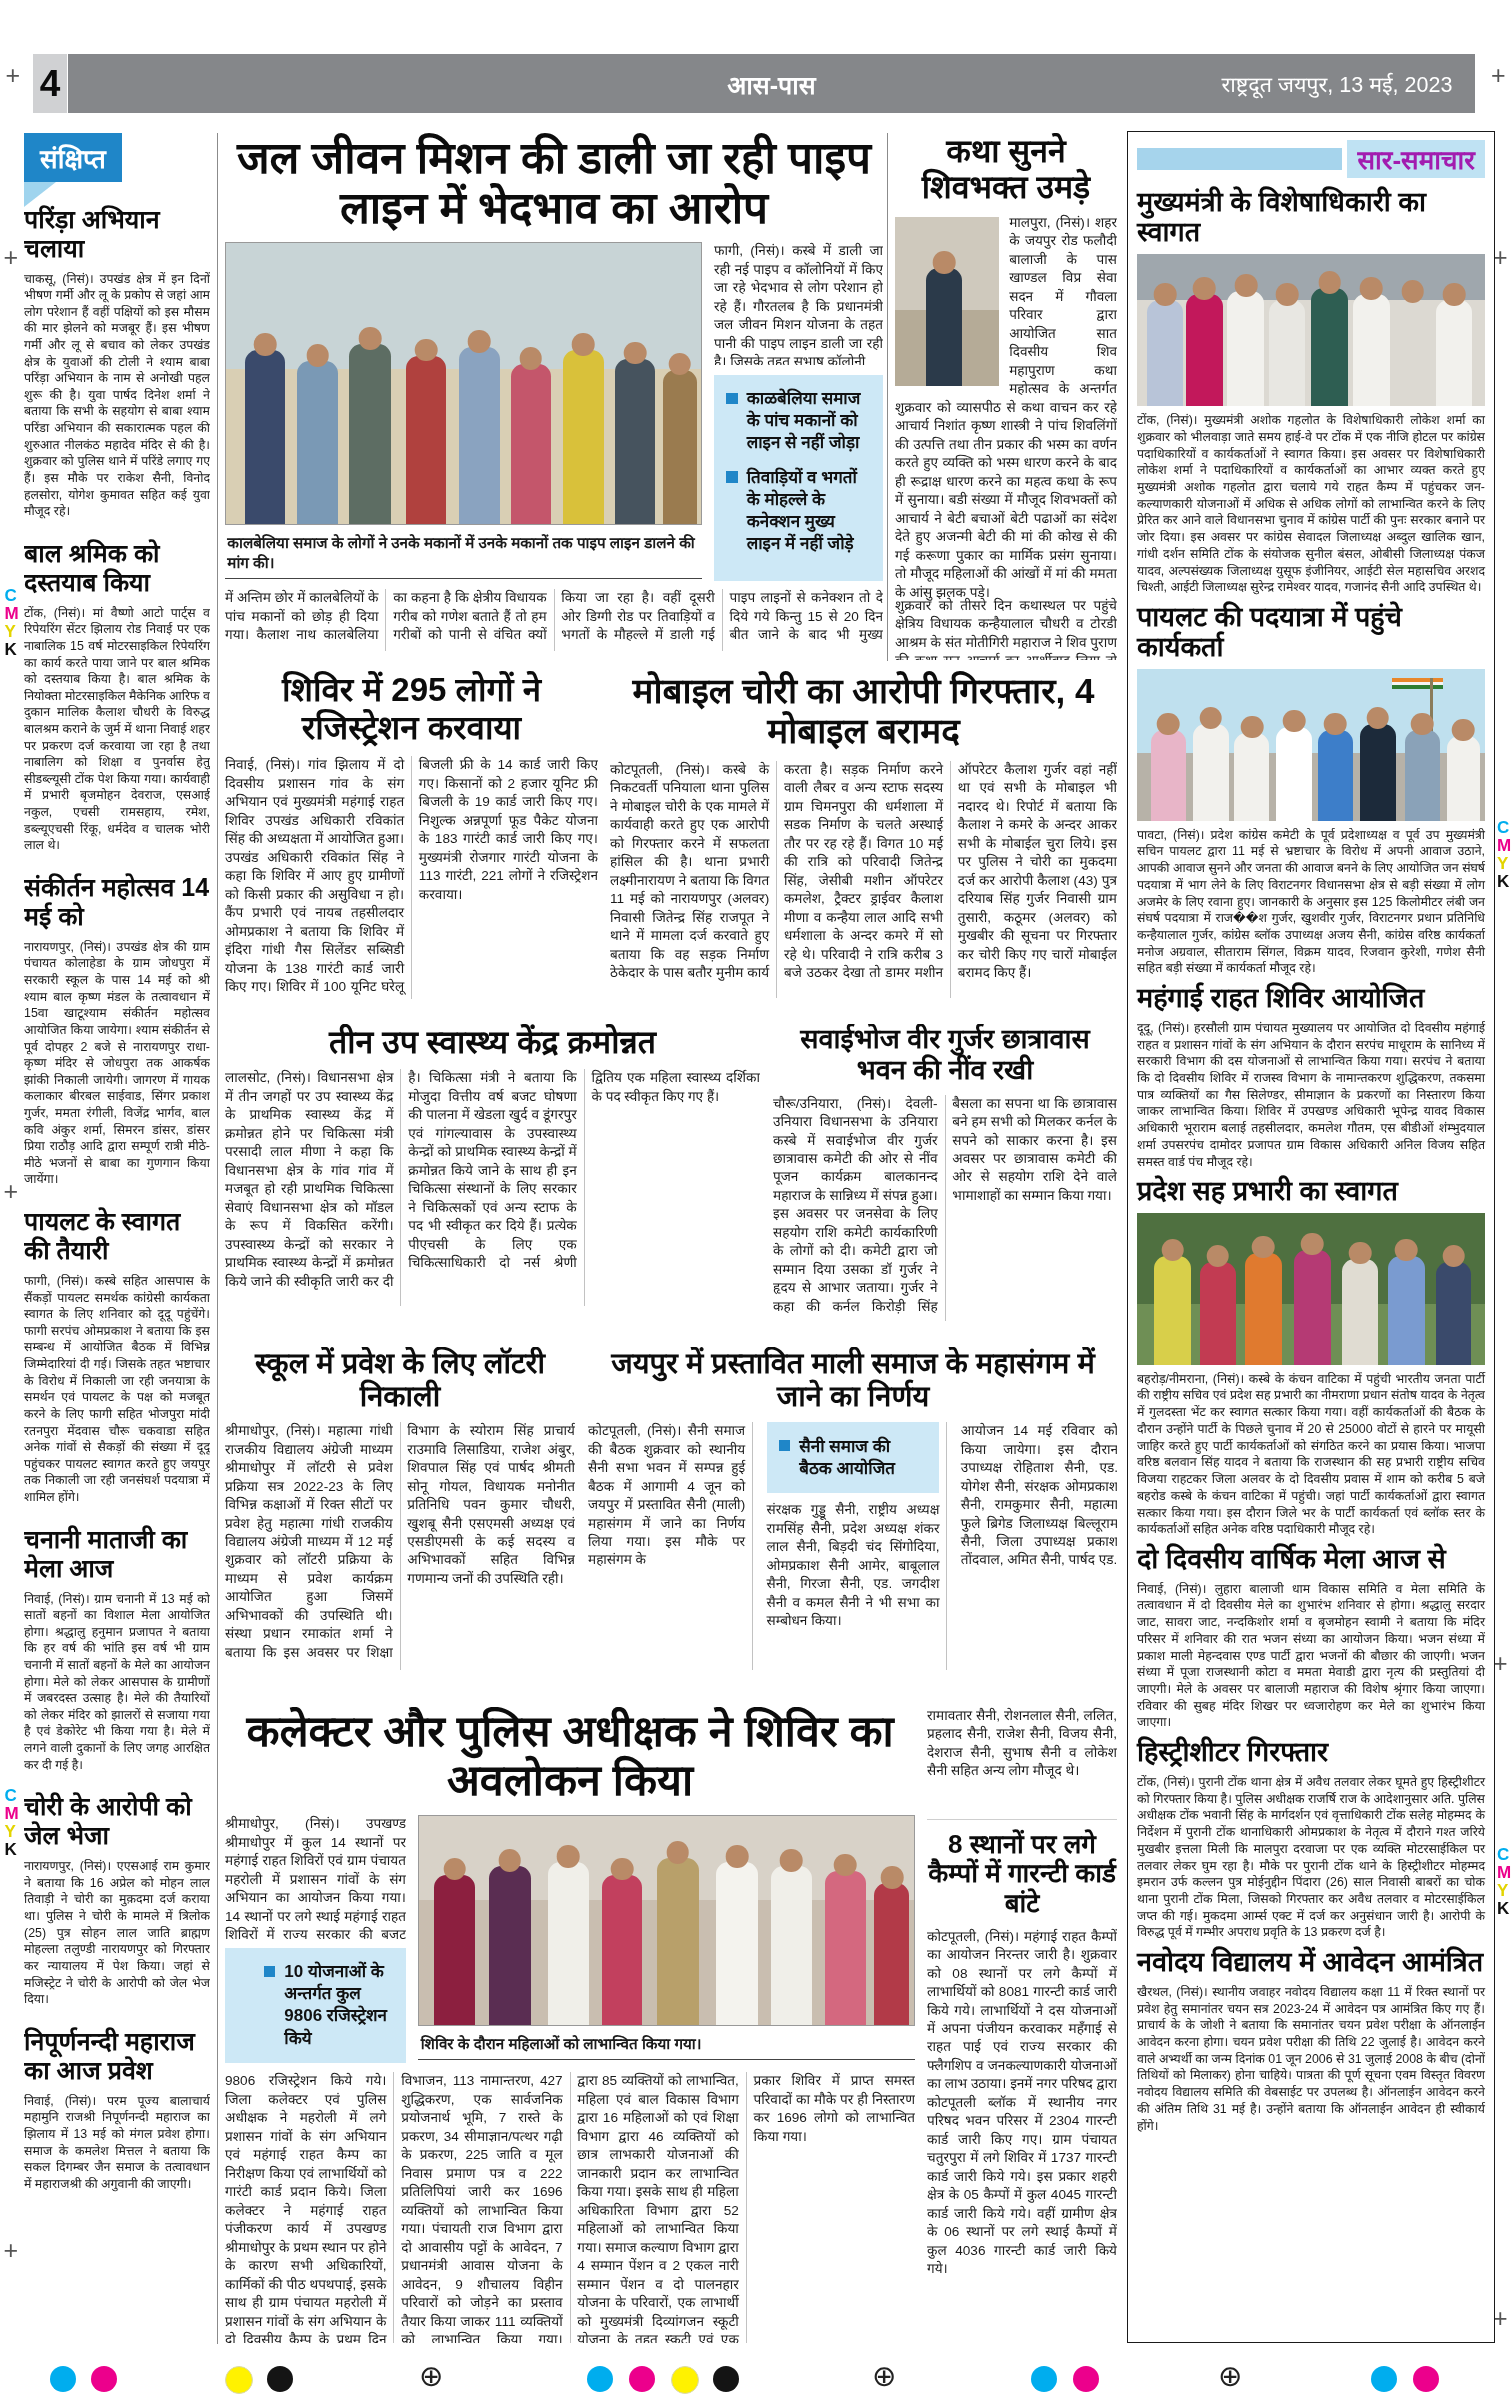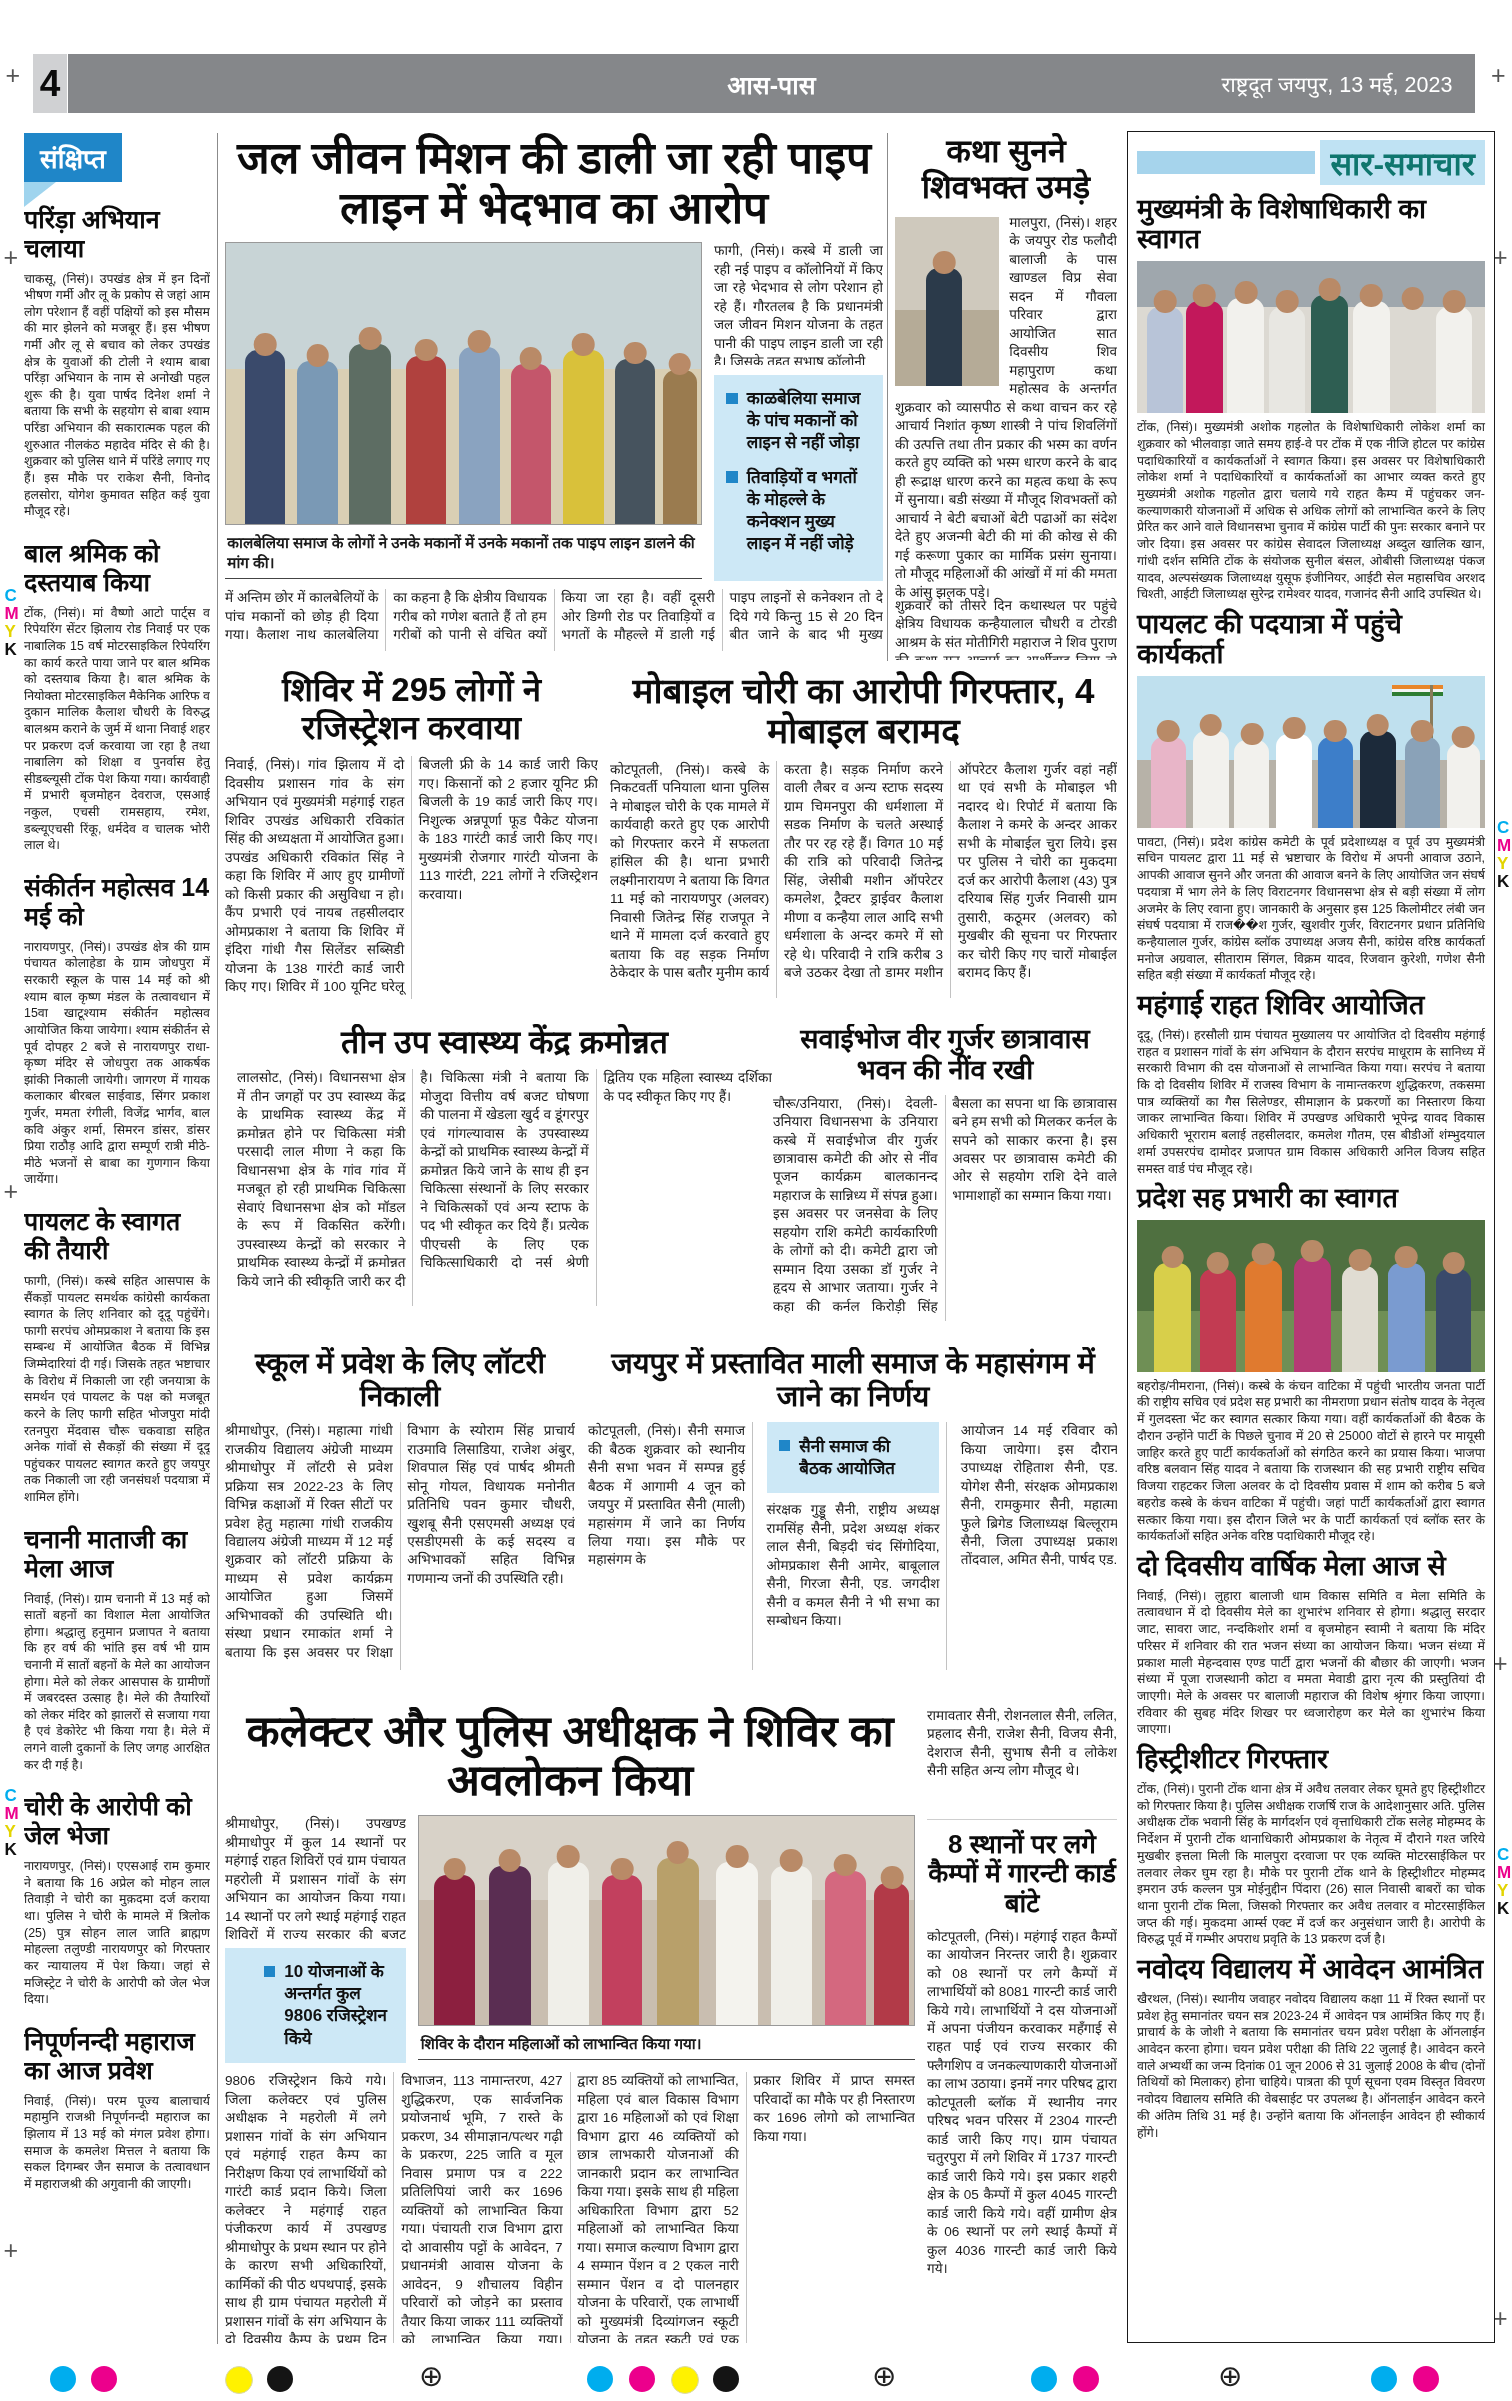--- a/index.html
+++ b/index.html
@@ -33,21 +33,21 @@
   .bluebox .pt{display:flex;gap:9px;font-weight:bold;font-size:17px;line-height:1.3;color:#111;margin-bottom:12.4px;}
   .bluebox .sq{flex:0 0 11.3px;width:11.3px;height:11.3px;background:#1f86c8;margin-top:4.5px;}
   .caption{font-weight:bold;font-size:15.2px;padding:6.8px 2.3px 5.6px 2.3px;border-bottom:1.1px solid #444;}
   .photo{position:relative;overflow:hidden;}
   .person{position:absolute;bottom:0;border-radius:12.4px 12.4px 0 0;}
   .person::before{content:"";position:absolute;top:-17px;left:50%;transform:translateX(-50%);width:22.6px;height:22.6px;border-radius:50%;background:#b98a67;}
   
   .saar{left:1127px;top:131px;width:368px;height:2212px;border:1.7px solid #1a1a1a;box-sizing:border-box;padding:8px 9px;overflow:hidden;}
   .saarhead{display:flex;align-items:center;gap:5.6px;margin-bottom:9px;}
   .saarhead .bar{flex:1;height:22.6px;background:#a6d4ec;}
-  .saarhead .lab{background:#bfe2f3;color:#0f766e;font-weight:bold;font-size:32px;padding:1.1px 10.2px;}
+  .saarhead .lab{background:#bfe2f3;color:#a21caf;font-weight:bold;font-size:26px;padding:1.1px 10.2px;}
   .sa-hl{font-size:27px;font-weight:bold;line-height:1.12;color:#0b0b0b;margin:5.6px 0 6.8px 0;}
   .sa-b{font-size:12.4px;line-height:1.35;text-align:justify;margin-bottom:5.6px;}
   .sa-photo{width:100%;height:152px;margin:3.4px 0 5.6px 0;}
   
   .cmyk{display:flex;flex-direction:column;font-weight:bold;font-size:17px;line-height:1.05;}
   .dot{position:absolute;width:26px;height:26px;border-radius:50%;}
   .cross{position:absolute;font-size:29px;color:#222;}
   .plus{position:absolute;font-size:25px;color:#555;}
   .kphoto{float:left;width:104px;height:169px;margin:3.4px 10.2px 4.5px 0;background:linear-gradient(#cfc9bd 0 55%,#b5ab97 55% 100%);position:relative;}
 </style>
@@ -178,21 +178,21 @@
   <div class="abs" style="left:0;top:538px;width:373px;height:344px;overflow:hidden;">
     <div class="hl ctr" style="font-size:33px;">शिविर में 295 लोगों ने रजिस्ट्रेशन करवाया</div>
     <div class="bodytxt jt col2" style="margin-top:10.2px;height:243px;">निवाई, (निसं)। गांव झिलाय में दो दिवसीय प्रशासन गांव के संग अभियान एवं मुख्यमंत्री महंगाई राहत शिविर उपखंड अधिकारी रविकांत सिंह की अध्यक्षता में आयोजित हुआ। उपखंड अधिकारी रविकांत सिंह ने कहा कि शिविर में आए हुए ग्रामीणों को किसी प्रकार की असुविधा न हो। कैंप प्रभारी एवं नायब तहसीलदार ओमप्रकाश ने बताया कि शिविर में इंदिरा गांधी गैस सिलेंडर सब्सिडी योजना के 138 गारंटी कार्ड जारी किए गए। शिविर में 100 यूनिट घरेलू बिजली फ्री के 14 कार्ड जारी किए गए। किसानों को 2 हजार यूनिट फ्री बिजली के 19 कार्ड जारी किए गए। निशुल्क अन्नपूर्णा फूड पैकेट योजना के 183 गारंटी कार्ड जारी किए गए। मुख्यमंत्री रोजगार गारंटी योजना के 113 गारंटी, 221 लोगों ने रजिस्ट्रेशन करवाया।</div>
   </div>
 
   <div class="abs" style="left:385px;top:538px;width:507px;height:344px;overflow:hidden;">
     <div class="hl ctr" style="font-size:35px;">मोबाइल चोरी का आरोपी गिरफ्तार, 4 मोबाइल बरामद</div>
     <div class="bodytxt jt col3" style="margin-top:10.2px;height:237px;">कोटपूतली, (निसं)। कस्बे के निकटवर्ती पनियाला थाना पुलिस ने मोबाइल चोरी के एक मामले में कार्यवाही करते हुए एक आरोपी को गिरफ्तार करने में सफलता हांसिल की है। थाना प्रभारी लक्ष्मीनारायण ने बताया कि विगत 11 मई को नारायणपुर (अलवर) निवासी जितेन्द्र सिंह राजपूत ने थाने में मामला दर्ज करवाते हुए बताया कि वह सड़क निर्माण ठेकेदार के पास बतौर मुनीम कार्य करता है। सड़क निर्माण करने वाली लैबर व अन्य स्टाफ सदस्य ग्राम चिमनपुरा की धर्मशाला में सडक निर्माण के चलते अस्थाई तौर पर रह रहे हैं। विगत 10 मई की रात्रि को परिवादी जितेन्द्र सिंह, जेसीबी मशीन ऑपरेटर कमलेश, ट्रैक्टर ड्राईवर कैलाश मीणा व कन्हैया लाल आदि सभी धर्मशाला के अन्दर कमरे में सो रहे थे। परिवादी ने रात्रि करीब 3 बजे उठकर देखा तो डामर मशीन ऑपरेटर कैलाश गुर्जर वहां नहीं था एवं सभी के मोबाइल भी नदारद थे। रिपोर्ट में बताया कि कैलाश ने कमरे के अन्दर आकर सभी के मोबाईल चुरा लिये। इस पर पुलिस ने चोरी का मुकदमा दर्ज कर आरोपी कैलाश (43) पुत्र दरियाब सिंह गुर्जर निवासी ग्राम तुसारी, कठूमर (अलवर) को मुखबीर की सूचना पर गिरफ्तार कर चोरी किए गए चारों मोबाईल बरामद किए हैं।</div>
   </div>
 
-  <div class="abs" style="left:12px;top:891px;width:535px;height:316px;overflow:hidden;">
+  <div class="abs" style="left:0;top:891px;width:535px;height:316px;overflow:hidden;">
     <div class="hl ctr" style="font-size:32px;">तीन उप स्वास्थ्य केंद्र क्रमोन्नत</div>
     <div class="bodytxt jt col3" style="margin-top:9px;height:237px;">लालसोट, (निसं)। विधानसभा क्षेत्र में तीन जगहों पर उप स्वास्थ्य केंद्र के प्राथमिक स्वास्थ्य केंद्र में क्रमोन्नत होने पर चिकित्सा मंत्री परसादी लाल मीणा ने कहा कि विधानसभा क्षेत्र के गांव गांव में मजबूत हो रही प्राथमिक चिकित्सा सेवाएं विधानसभा क्षेत्र को मॉडल के रूप में विकसित करेंगी। उपस्वास्थ्य केन्द्रों को सरकार ने प्राथमिक स्वास्थ्य केन्द्रों में क्रमोन्नत किये जाने की स्वीकृति जारी कर दी है। चिकित्सा मंत्री ने बताया कि मोजुदा वित्तीय वर्ष बजट घोषणा की पालना में खेडला खुर्द व डूंगरपुर एवं गांगल्यावास के उपस्वास्थ्य केन्द्रों को प्राथमिक स्वास्थ्य केन्द्रों में क्रमोन्नत किये जाने के साथ ही इन चिकित्सा संस्थानों के लिए सरकार ने चिकित्सकों एवं अन्य स्टाफ के पद भी स्वीकृत कर दिये हैं। प्रत्येक पीएचसी के लिए एक चिकित्साधिकारी दो नर्स श्रेणी द्वितिय एक महिला स्वास्थ्य दर्शिका के पद स्वीकृत किए गए हैं।</div>
   </div>
 
   <div class="abs" style="left:548px;top:891px;width:344px;height:316px;overflow:hidden;">
     <div class="hl ctr" style="font-size:27px;">सवाईभोज वीर गुर्जर छात्रावास भवन की नींव रखी</div>
     <div class="bodytxt jt col2" style="margin-top:9px;height:226px;">चौरू/उनियारा, (निसं)। देवली-उनियारा विधानसभा के उनियारा कस्बे में सवाईभोज वीर गुर्जर छात्रावास कमेटी की ओर से नींव पूजन कार्यक्रम बालकानन्द महाराज के सान्निध्य में संपन्न हुआ। इस अवसर पर जनसेवा के लिए सहयोग राशि कमेटी कार्यकारिणी के लोगों को दी। कमेटी द्वारा जो सम्मान दिया उसका डॉ गुर्जर ने हृदय से आभार जताया। गुर्जर ने कहा की कर्नल किरोड़ी सिंह बैसला का सपना था कि छात्रावास बने हम सभी को मिलकर कर्नल के सपने को साकार करना है। इस अवसर पर छात्रावास कमेटी की ओर से सहयोग राशि देने वाले भामाशाहों का सम्मान किया गया।</div>
   </div>
 
   <div class="abs" style="left:0;top:1214px;width:350px;height:350px;overflow:hidden;">

